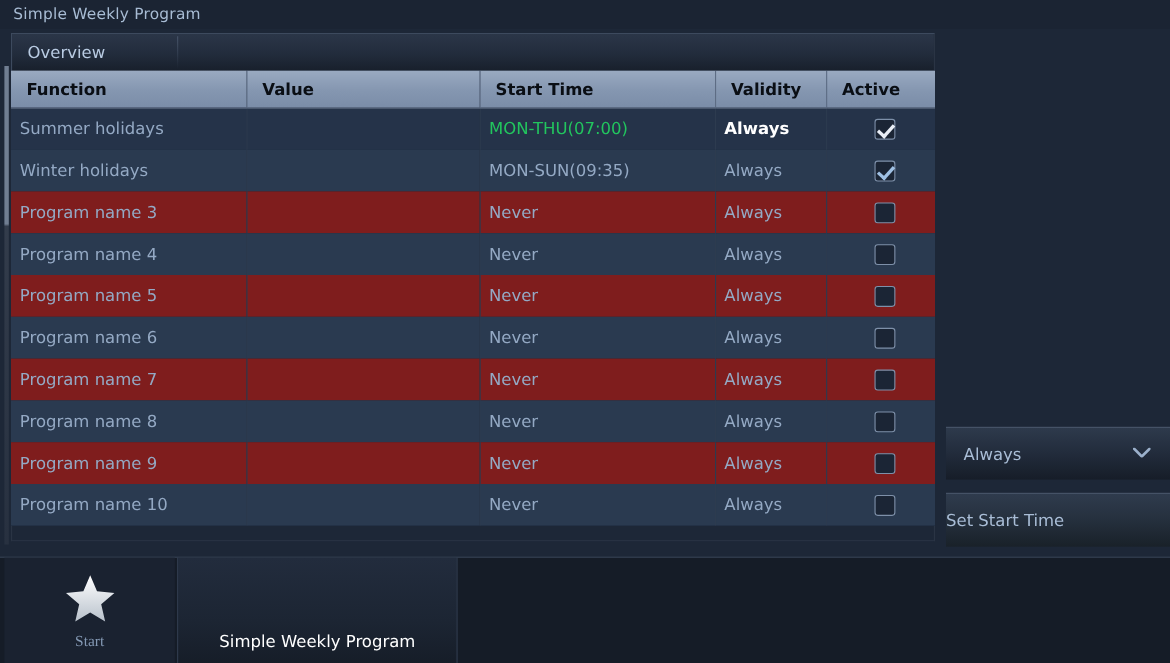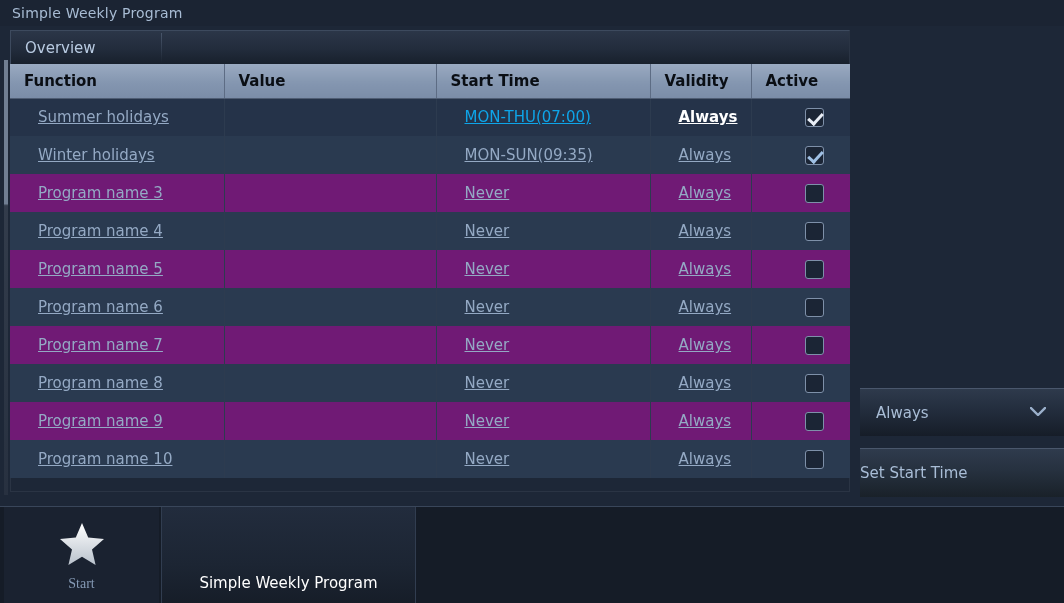--- a/index.html
+++ b/index.html
@@ -89,36 +89,35 @@
     padding-left: 14px;
     border-right: 1px solid #5d6c84;
     border-bottom: 1px solid #4f5d73;
     white-space: nowrap;
   }
   table.grid th:last-child { border-right: none; }
 
   table.grid td {
     height: 38px;
     font-size: 15px;
-    padding-left: 28px;
+    padding-left: 8px;
     border-right: 1px solid #2b3purple;
     border-right: 1px solid #2d3b4f;
     color: #94a9c4;
     white-space: nowrap;
     vertical-align: middle;
-    text-decoration: underline;
   }
   table.grid td:last-child { border-right: none; }
 
-  tr.row-a td { background: #701a75; }
+  tr.row-a td { background: #7f1d1d; }
   tr.row-b td { background: #2a3a50; }
 
   
   tr.row-sel td { background: #253349; }
-  tr.row-sel td.bright { color: #0ea5e9; }
+  tr.row-sel td.bright { color: #22c55e; }
   tr.row-sel td.bold   { color: #ffffff; font-weight: bold; }
 
   td.col-active { text-align: center; padding-left: 0; }
 
   .cb {
     display: inline-block;
     width: 19px; height: 19px;
     border-radius: 3px;
     border: 1px solid #7e90a9;
     background: #1b2535;

